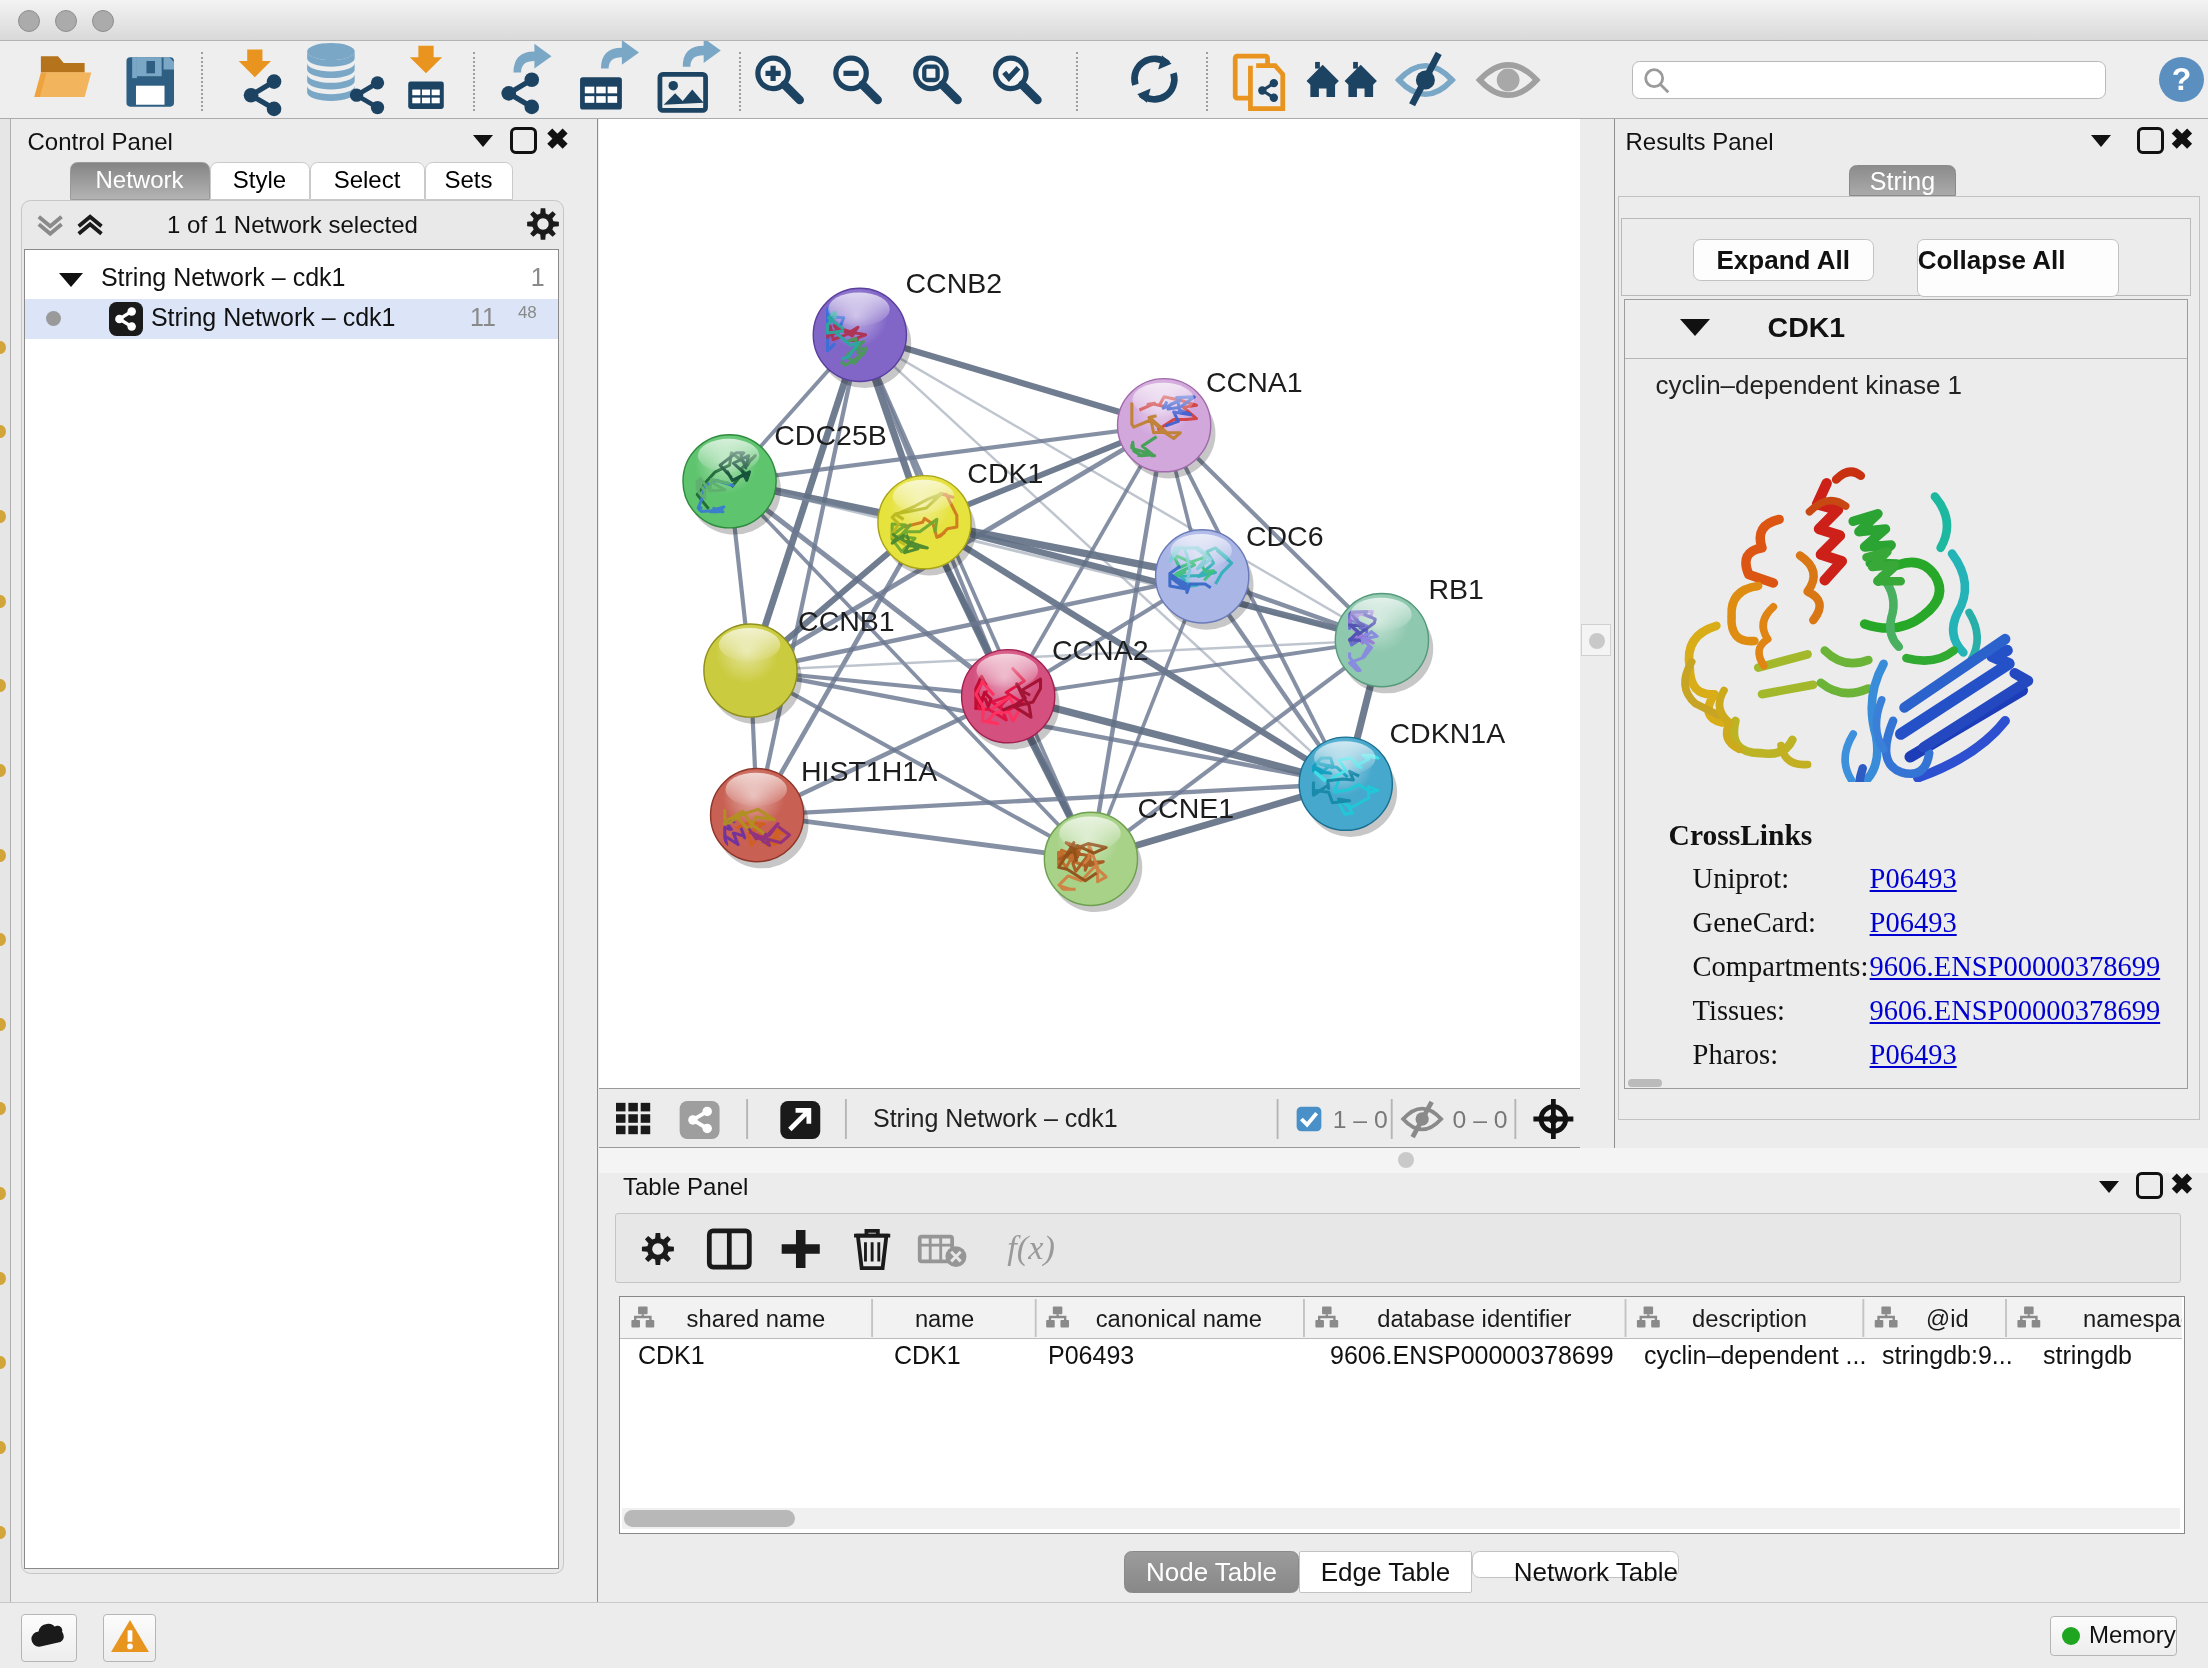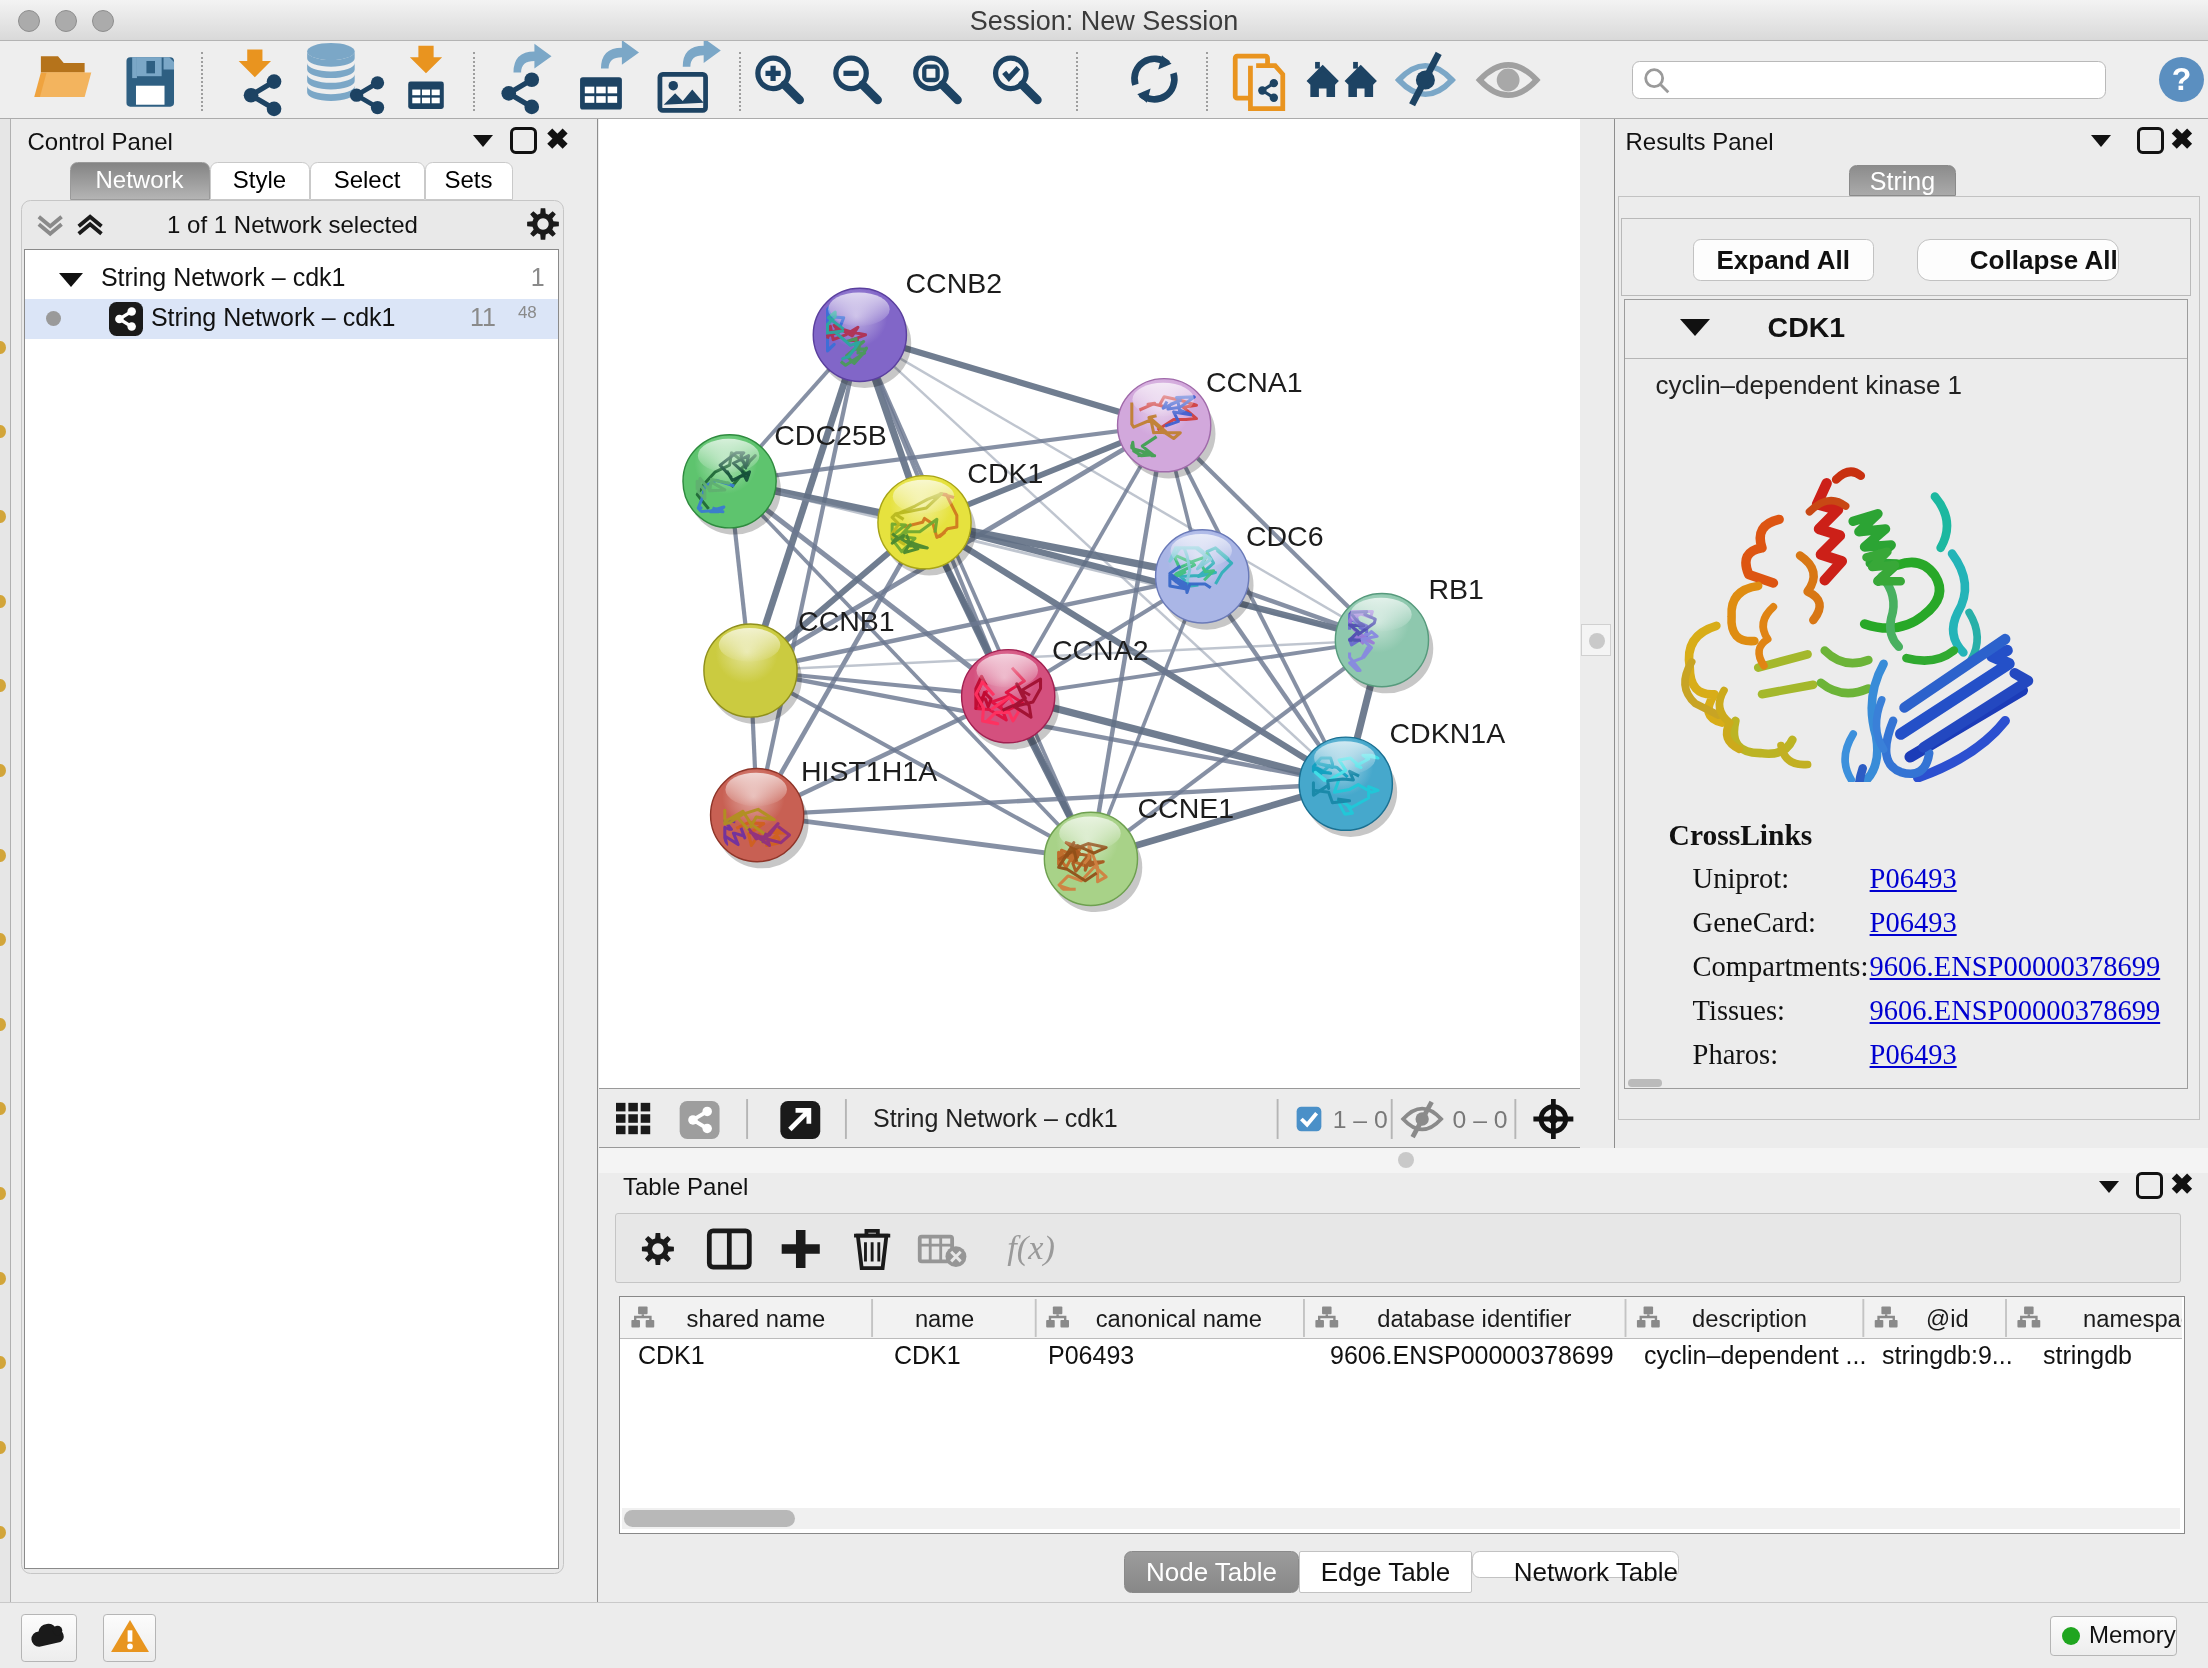--- a/index.html
+++ b/index.html
@@ -11,21 +11,20 @@
 .tab{display:inline-block;border:1.9px solid #c9c9c9;background:#fff;color:#000;font-size:24px;text-align:center;line-height:34px;height:38px;border-radius:7.6px 7.6px 0 0}
 .tabsel{background:linear-gradient(#848484,#b4b4b4);color:#fff;border-color:#9a9a9a}
 .sep{position:absolute;top:52px;height:59px;border-left:2.9px dotted #9e9e9e}
 </style></head>
 <body>
 
 <div class="abs" style="left:0;top:0;width:2208px;height:41px;background:linear-gradient(#f3f3f3,#d9d9d9);border-bottom:1.9px solid #b4b4b4">
   <div class="abs" style="left:18px;top:9.5px;width:22px;height:22px;border-radius:50%;background:#ababab;border:1px solid #8e8e8e"></div>
   <div class="abs" style="left:55px;top:9.5px;width:22px;height:22px;border-radius:50%;background:#ababab;border:1px solid #8e8e8e"></div>
   <div class="abs" style="left:92px;top:9.5px;width:22px;height:22px;border-radius:50%;background:#ababab;border:1px solid #8e8e8e"></div>
-  <div style="text-align:center;font-size:27px;color:#3b3b3b;padding-top:5.7px">Session: New Session</div>
 </div>
 
 <div class="abs" id="toolbar" style="left:0;top:41px;width:2208px;height:78px;background:#eeeeee;border-bottom:1.9px solid #ababab">
 <div class="sep" style="left:201px;top:11.4px"></div>
 <div class="sep" style="left:473px;top:11.4px"></div>
 <div class="sep" style="left:739px;top:11.4px"></div>
 <div class="sep" style="left:1076px;top:11.4px"></div>
 <div class="sep" style="left:1206px;top:11.4px"></div>
 <svg class="abs" style="left:0;top:0" width="2208" height="78" viewBox="0 0 2322 82">
 <defs>
@@ -608,21 +607,21 @@
       <div class="tri"></div>
     </div>
   <div class="sqico abs" style="left:522px;top:7.6px"></div>
   <div class="xico abs" style="left:555px;top:6.7px">✖</div>
   <div class="abs" style="left:234px;top:46px;width:107px;height:31px;background:linear-gradient(#8c8c8c,#aaaaaa);border:1px solid #8a8a8a;border-radius:7.6px 7.6px 0 0;color:#fff;font-size:25px;text-align:center;line-height:31px">String</div>
 
   <div class="abs" style="left:2.9px;top:77px;width:582px;height:924px;background:#ececec;border:1px solid #c2c2c2"></div>
 
   <div class="abs" style="left:5.7px;top:99px;width:570px;height:78px;background:#ececec;border:1.9px solid #b9b9b9">
       <div class="abs" style="left:71px;top:20px;width:181px;height:42px;background:#fdfdfd;border:1.9px solid #c2c2c2;border-radius:7.6px;font-size:26px;font-weight:bold;text-align:center;line-height:40px;color:#111">Expand All</div>
-      <div class="abs" style="left:295px;top:20px;width:202px;height:42px;background:#fdfdfd;border:1.9px solid #c2c2c2;border-radius:13px;font-size:26px;font-weight:bold;text-align:right;line-height:40px;color:#111">Collapse All</div>
+      <div class="abs" style="left:295px;top:20px;width:202px;height:58px;background:#fdfdfd;border:1.9px solid #c2c2c2;border-radius:7px;font-size:26px;font-weight:bold;text-align:left;line-height:40px;color:#111">Collapse All</div>
   </div>
 
   <div class="abs" style="left:8.6px;top:180px;width:564px;height:790px;background:#ececec;border:1.9px solid #9c9c9c">
       <div class="abs" style="left:0;top:0;width:100%;height:59px;border-bottom:1.9px solid #b5b5b5">
         <div class="abs" style="left:55px;top:19px;width:0;height:0;border-left:15px solid transparent;border-right:15px solid transparent;border-top:17px solid #111"></div>
         <div class="abs" style="left:143px;top:11.4px;font-size:28.5px;font-weight:bold;color:#111">CDK1</div>
       </div>
       <div class="abs" style="left:31px;top:70px;font-size:26px;color:#222">cyclin–dependent kinase 1</div>
       <svg class="abs" style="left:42px;top:162px" width="380" height="320" viewBox="0 0 400 336">
 <g fill="none" stroke-linecap="round" stroke-linejoin="round">

